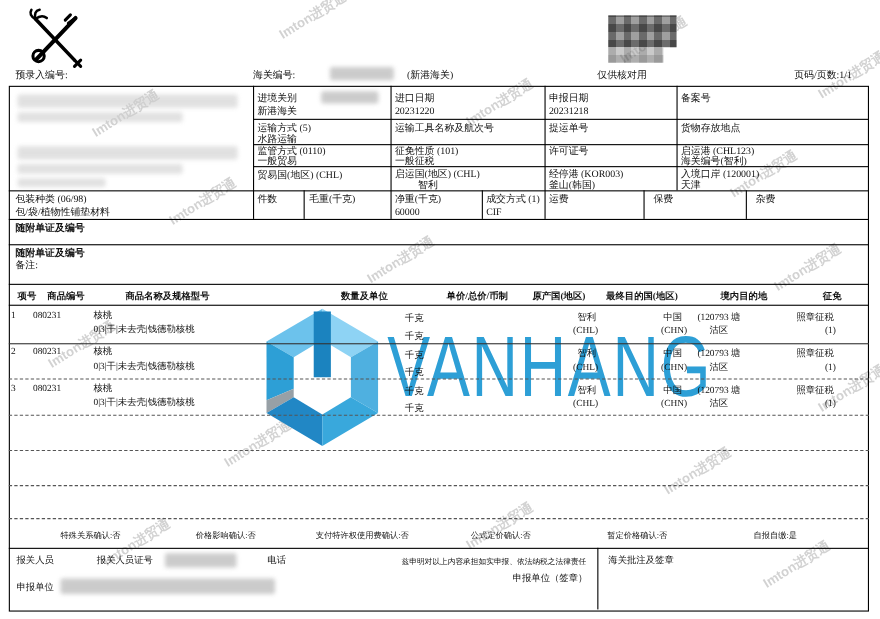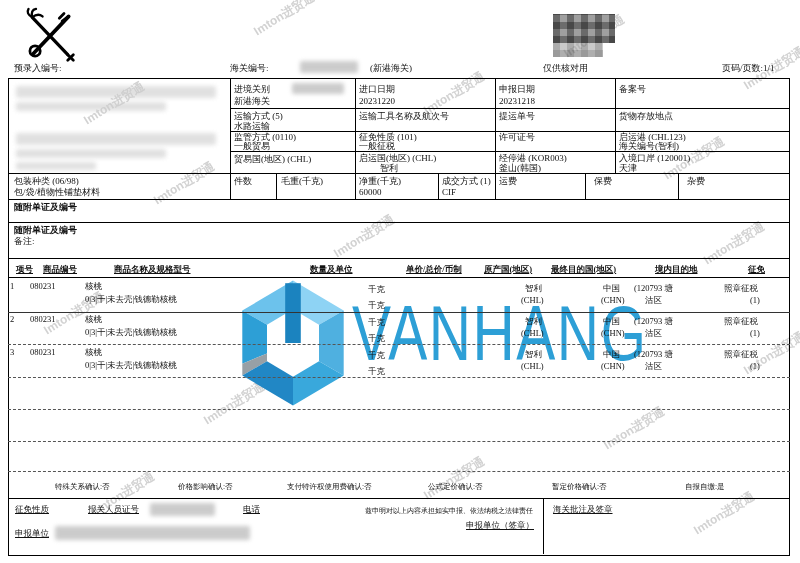--- a/index.html
+++ b/index.html
@@ -1,19 +1,19 @@
 <!DOCTYPE html>
 <html><head>
 <meta charset="utf-8">
 <style>
   html,body{margin:0;padding:0;}
   #page{position:relative;width:800px;height:563px;background:#fff;overflow:hidden;
         font-family:"Liberation Serif","DejaVu Serif",serif;color:#111;}
   .t{position:absolute;font-size:9px;line-height:1.15;white-space:nowrap;z-index:3;}
-  .t85{font-size:8.5px;text-decoration:underline;}
+  .t85{font-size:8.5px;}
   .t75{font-size:7.5px;}
   .b{font-weight:bold;}
   .hl{position:absolute;border-top:1px solid #000;height:0;z-index:2;}
   .hl.thin{border-top:1px solid #333;}
   .hl.dash{border-top:1px dashed #555;}
   .vl{position:absolute;border-left:1px solid #000;width:0;z-index:2;}
   .formbox{position:absolute;left:8px;top:78px;width:780px;height:476px;border:1.5px solid #000;z-index:2;}
   .blur{position:absolute;background:#bfbfbf;filter:blur(2px);opacity:.8;border-radius:2px;z-index:3;}
   .blur.light{background:#cdcdcd;opacity:.6;}
   .pix{position:absolute;z-index:3;filter:blur(.4px);
@@ -230,21 +230,21 @@
     <span class="c" style="left:750px;top:14px">(1)</span>
   </div>
 
   <div class="t t75" style="left:55px;top:483px">特殊关系确认:否</div>
   <div class="t t75" style="left:178px;top:483px">价格影响确认:否</div>
   <div class="t t75" style="left:287px;top:483px">支付特许权使用费确认:否</div>
   <div class="t t75" style="left:428px;top:483px">公式定价确认:否</div>
   <div class="t t75" style="left:552px;top:483px">暂定价格确认:否</div>
   <div class="t t75" style="left:685px;top:483px">自报自缴:是</div>
 
-  <div class="t t85" style="left:15px;top:505px">征免性质</div>
+  <div class="t t85" style="left:15px;top:505px">报关人员</div>
   <div class="t t85" style="left:88px;top:505px">报关人员证号</div>
   <div class="blur" style="left:150px;top:503px;width:65px;height:13px"></div>
   <div class="t t85" style="left:243px;top:505px">电话</div>
   <div class="t" style="left:365px;top:507px;font-size:7px">兹申明对以上内容承担如实申报、依法纳税之法律责任</div>
   <div class="t t85" style="left:466px;top:521px">申报单位（签章）</div>
   <div class="t t85" style="left:15px;top:529px">申报单位</div>
   <div class="blur" style="left:55px;top:526px;width:195px;height:14px"></div>
   <div class="t t85" style="left:553px;top:505px">海关批注及签章</div>
 </div>
 

